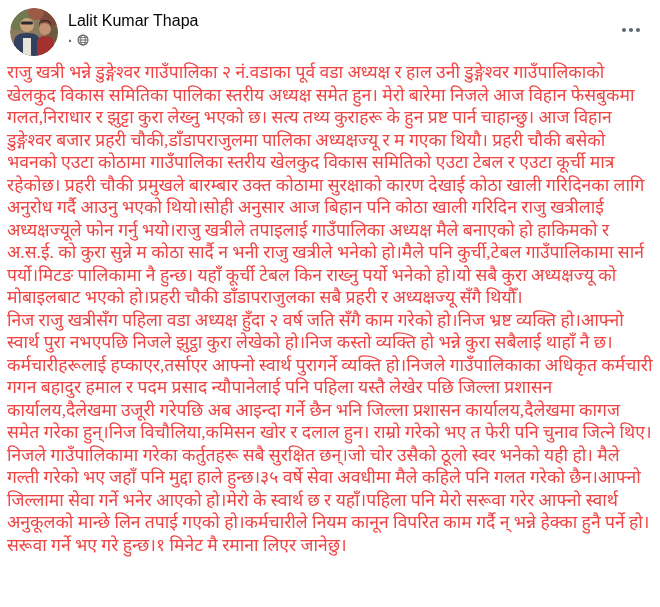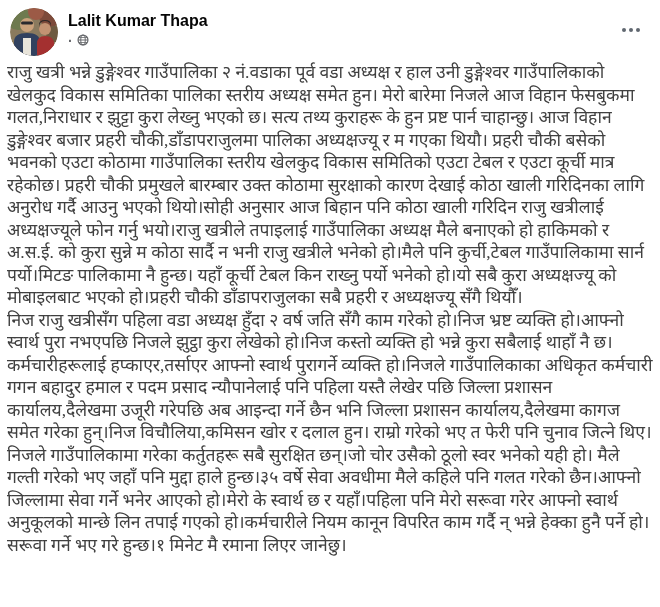--- a/index.html
+++ b/index.html
@@ -22,21 +22,21 @@
     width: 48px; height: 48px;
     border-radius: 50%;
     overflow: hidden;
     flex: 0 0 48px;
     cursor: pointer;
   }
   .avatar svg { display: block; }
   .header-text { margin-left: 10px; flex: 1 1 auto; padding-top: 3px; }
   .author {
     font-size: 16px;
-    font-weight: bold;
+    font-weight: normal;
     color: #050505;
     line-height: 20px;
     cursor: pointer;
   }
   .meta {
     display: flex;
     align-items: center;
     gap: 4px;
     margin-top: 2px;
     font-size: 14px;
@@ -57,21 +57,21 @@
   .more-btn i {
     width: 4px; height: 4px;
     background: #606770;
     border-radius: 50%;
     display: block;
   }
 
   
   .post-body {
     padding: 3px 6px 6px 7px;
-    color: #404040;
+    color: #ef4444;
     font-family: "Liberation Serif", serif;
     font-size: 17.5px;
     line-height: 22.5px;
     text-rendering: optimizeLegibility;
   }
   .post-body p { margin: 0; }
 </style>
 </head>
 <body>
 

